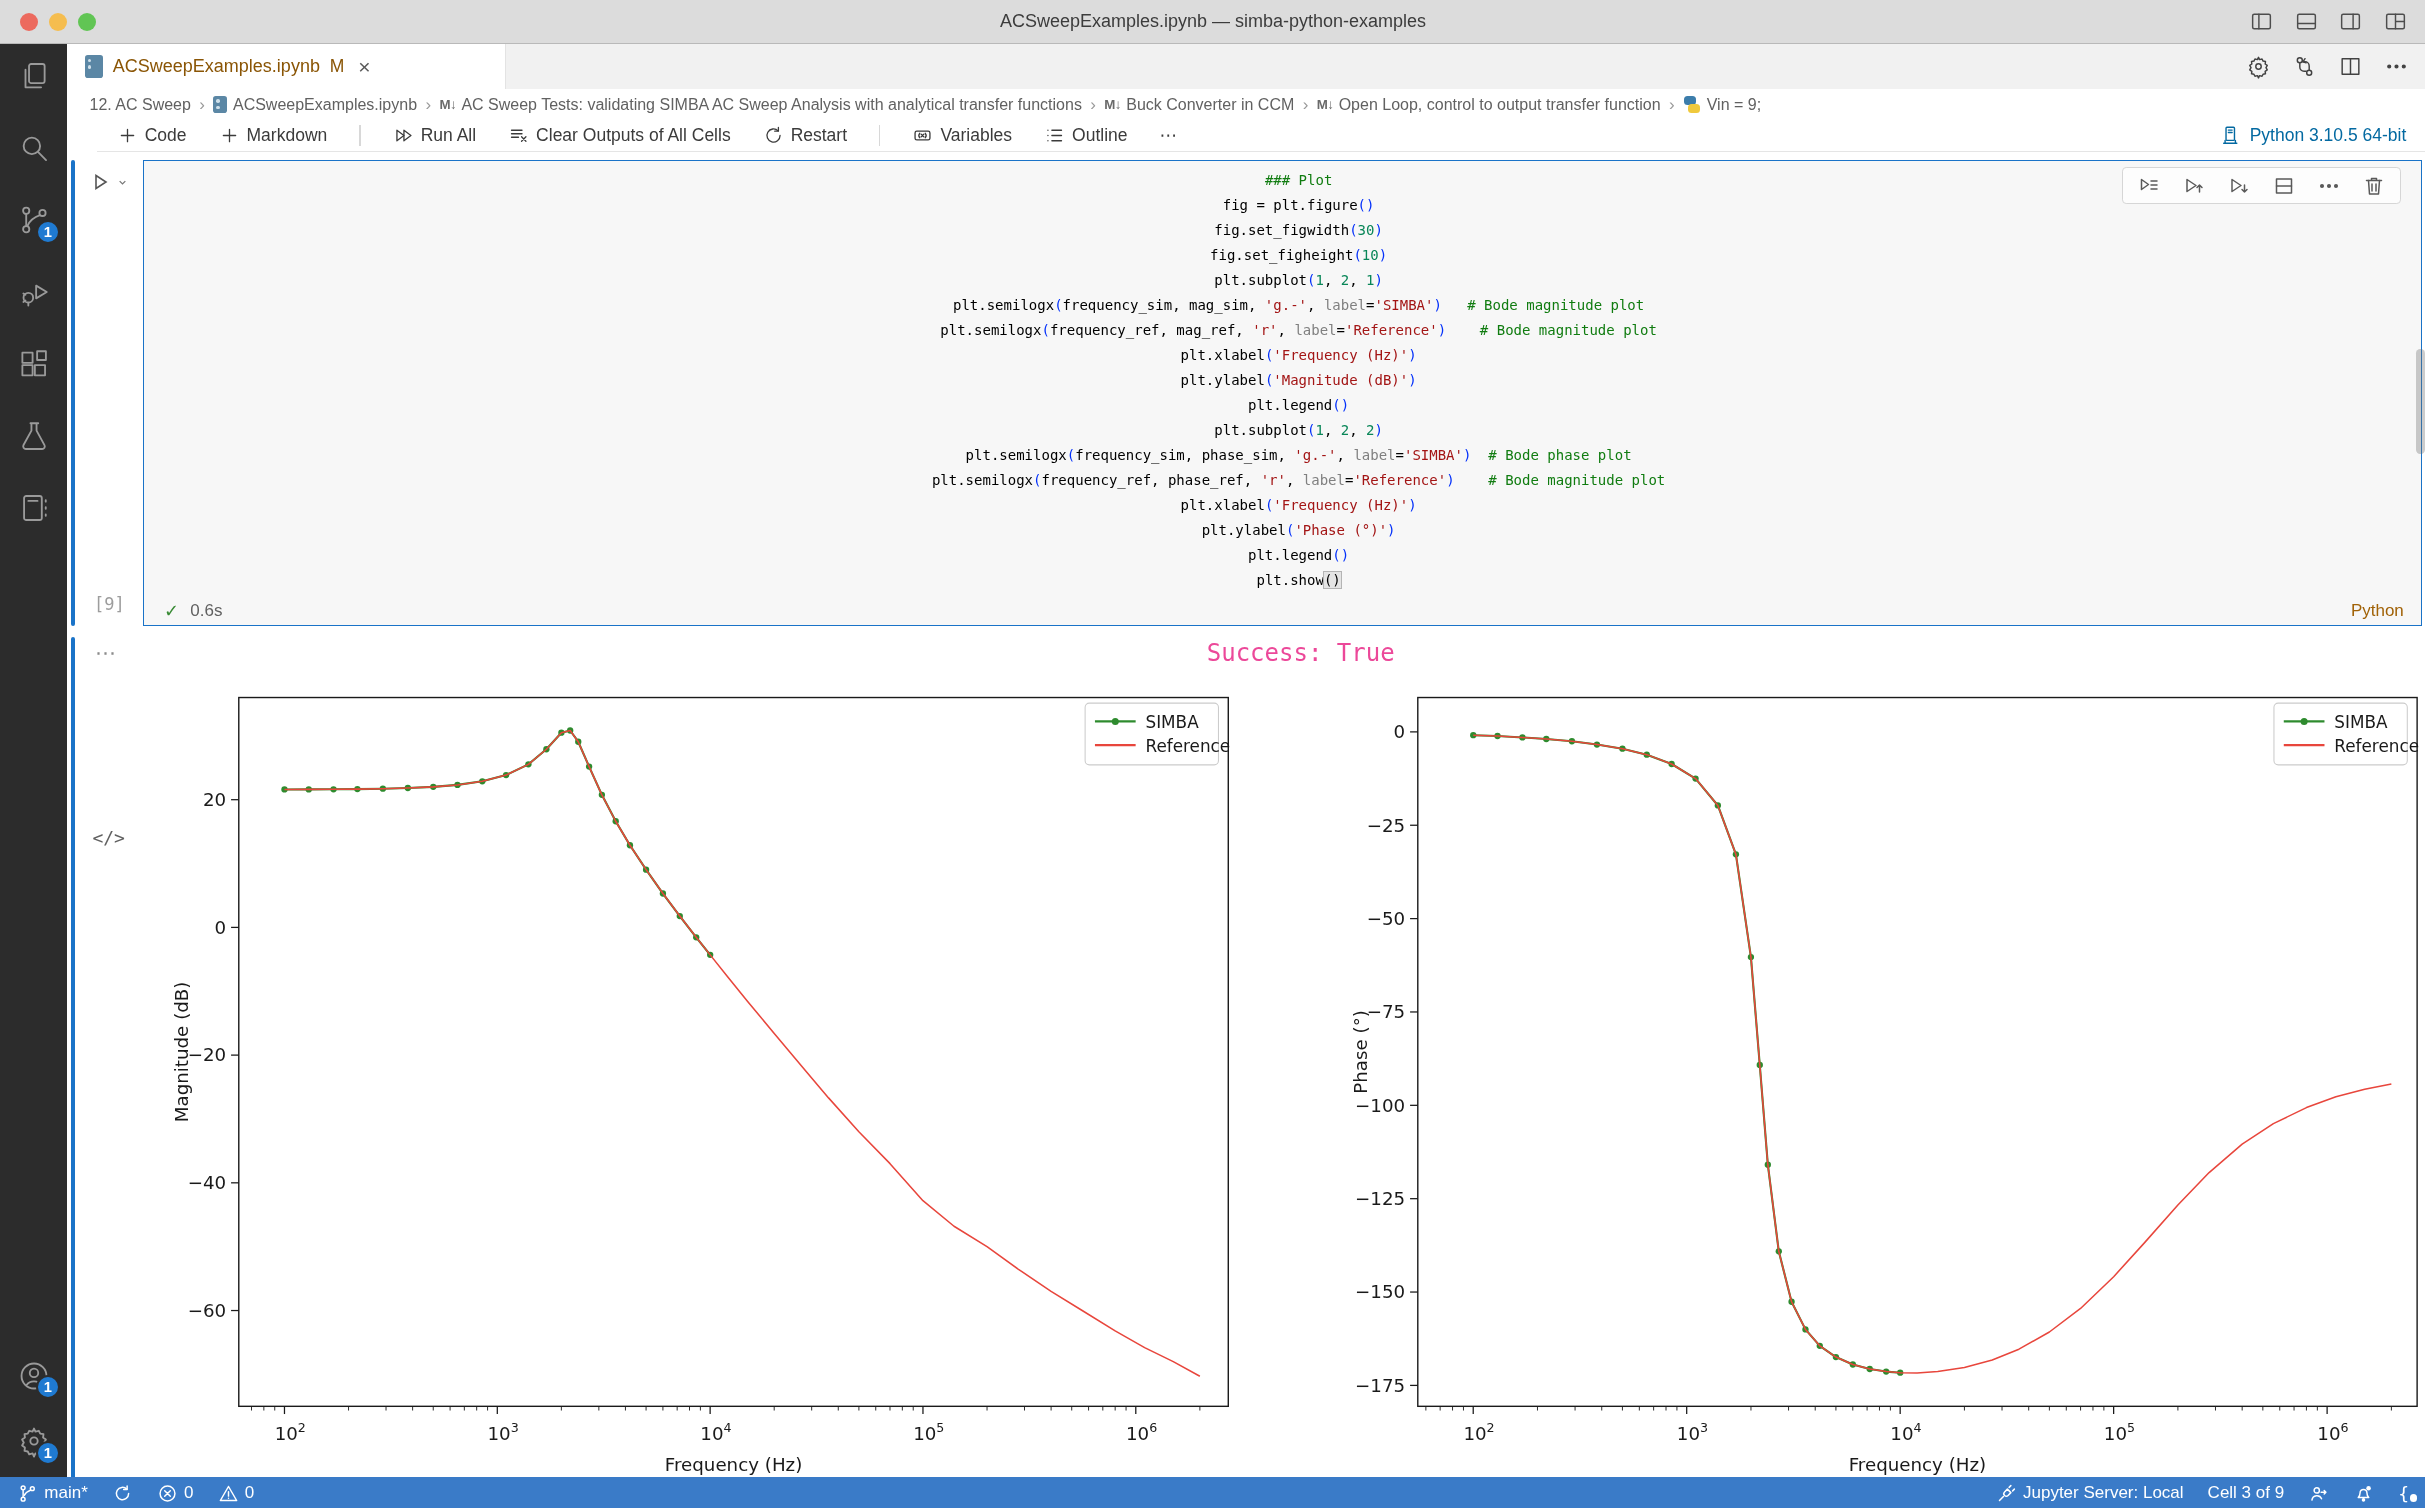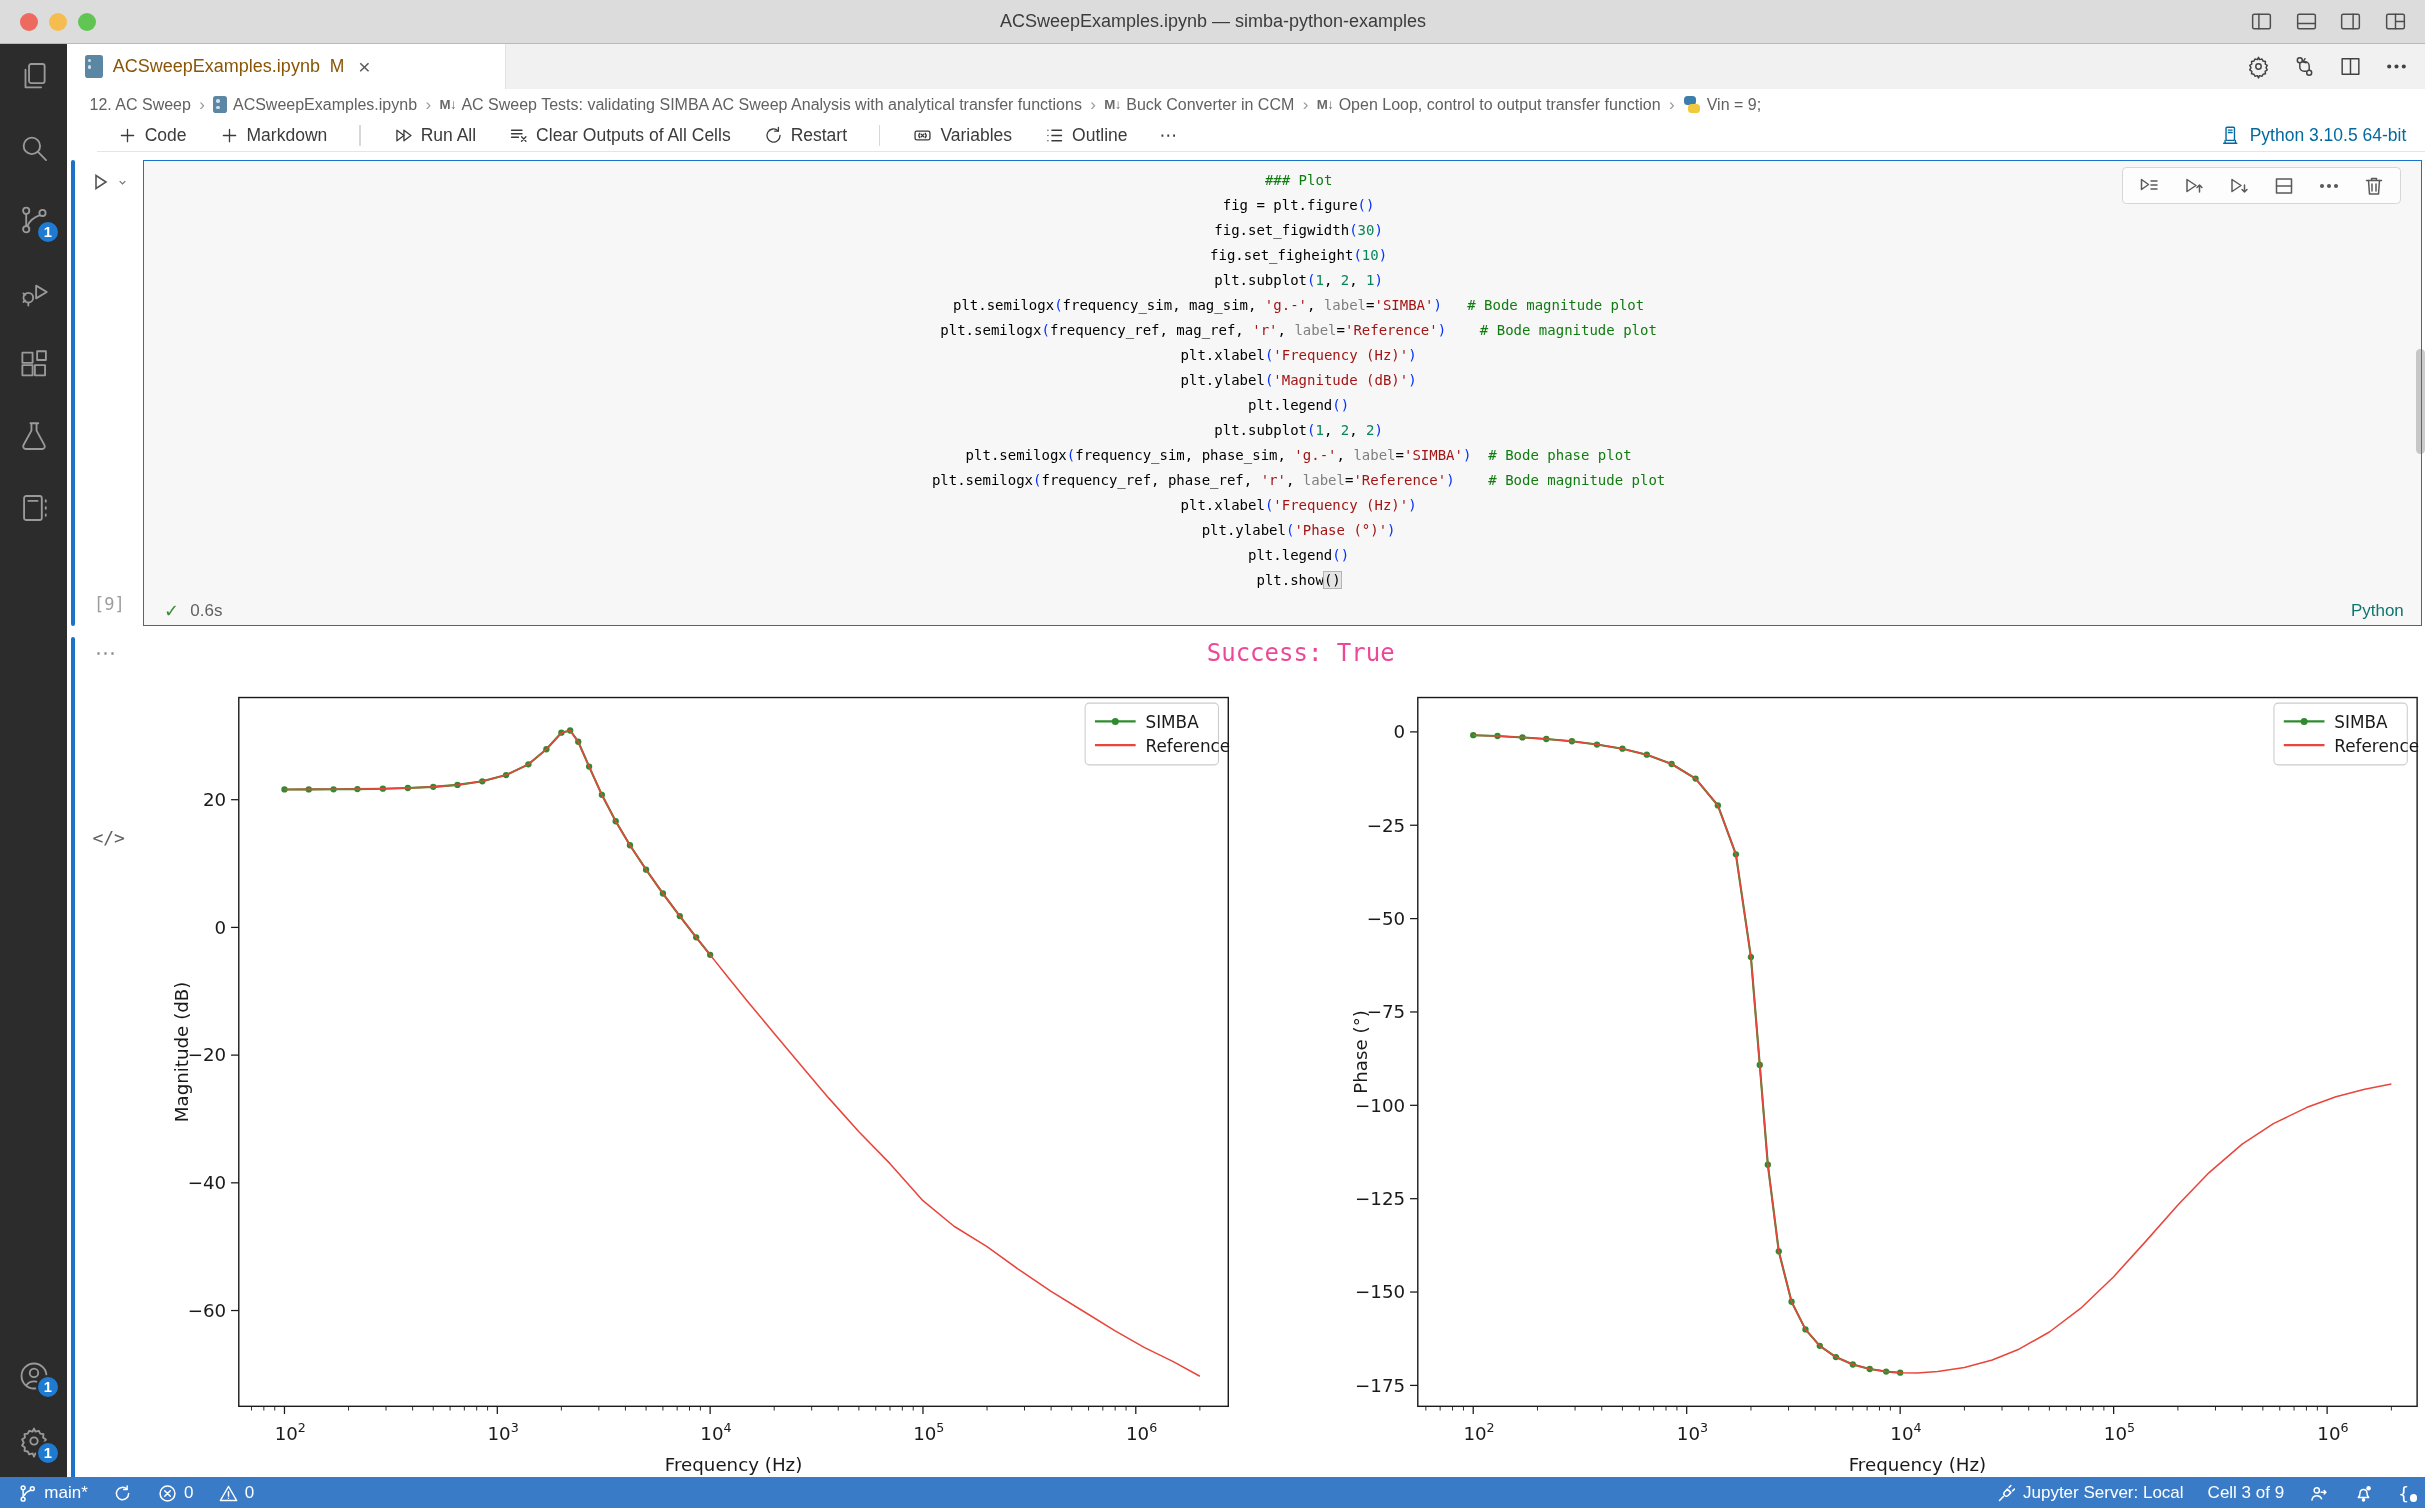--- a/index.html
+++ b/index.html
@@ -70,21 +70,21 @@
   .codearea{padding:7px 0 4.2px 32px;font-family:"DejaVu Sans Mono",monospace;font-size:14px;line-height:25px;white-space:pre;color:#000;}
   .tok-p{color:#000000;}
   .tok-c{color:#107c10;}
   .tok-s{color:#a31515;}
   .tok-n{color:#098658;}
   .tok-b{color:#0431fa;}
   .tok-k{color:#808080;}
   .tok-h{color:#000;background:#e4e4e4;outline:0.7px solid #b4b4b4;}
   .cellstrip{height:27px;display:flex;align-items:center;padding:0 17px 0 19.7px;font-size:17px;color:#616161;gap:11.2px;}
   .strip-check{color:#388a34;font-size:18px;}
-  .strip-lang{margin-left:auto;color:#0f766e;}
+  .strip-lang{margin-left:auto;color:#a16207;}
   .celltoolbar{position:absolute;top:5.6px;right:19.7px;background:#fdfdfd;border:0.7px solid #d6d6d6;border-radius:4.2px;display:flex;align-items:center;gap:21px;padding:5.6px 14px;color:#5a5a5a;}
   .celltoolbar .ticon{width:24px;height:24px;}
 
   .outputrow{display:flex;margin-top:11.2px;}
   .outgutter{width:68px;flex:none;position:relative;color:#8b8b8b;}
   .out-kebab{position:absolute;top:4.2px;left:19.7px;font-size:21px;letter-spacing:1.4px;color:#8b8b8b;}
   .out-code{position:absolute;top:190px;left:17px;font-family:"DejaVu Sans Mono",monospace;font-size:18px;color:#616161;}
   .outcontent{flex:1;padding-left:32px;}
   .outtext{font-family:"DejaVu Sans Mono",monospace;font-size:24px;line-height:32px;color:#ec4899;}
   .figure{position:relative;height:793px;margin-top:18px;}

